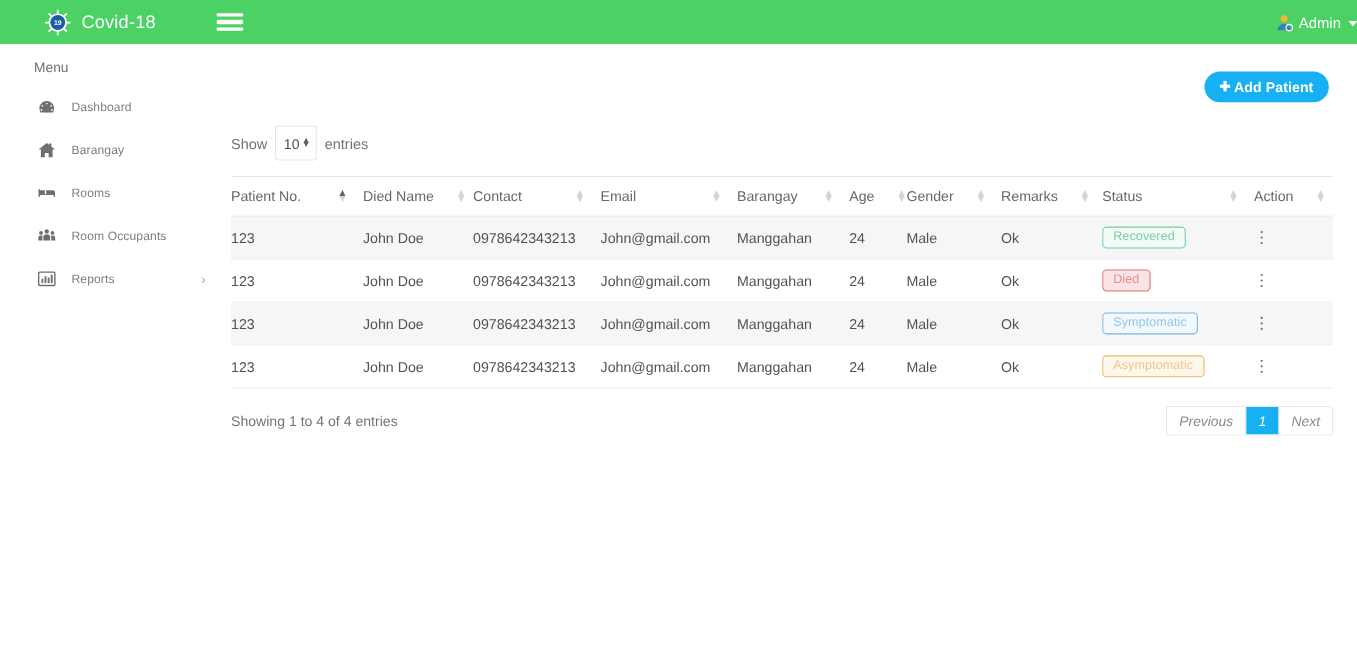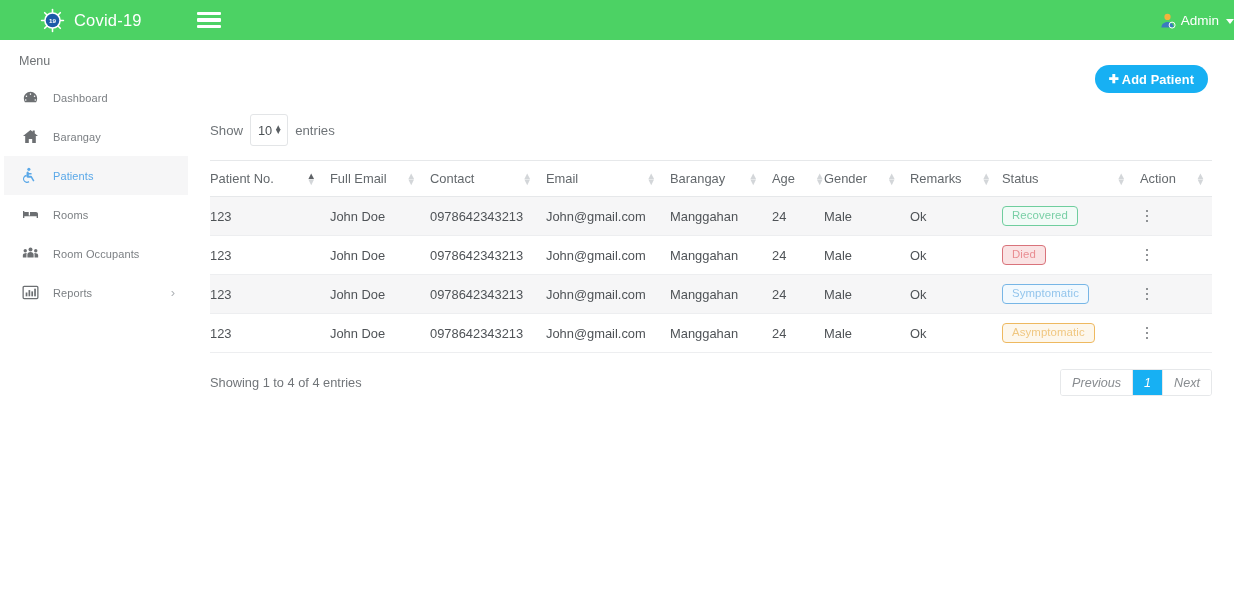--- a/index.html
+++ b/index.html
@@ -70,21 +70,21 @@
     border-left: 4.5px solid transparent;
     border-right: 4.5px solid transparent;
     border-top: 5px solid #ffffff;
     margin-left: 2px;
     margin-top: 2px;
   }
 
   
   .sidebar {
     position: absolute;
-    top: 40px; left: 4px;
+    top: 40px; left: 16px;
     width: 188px;
     height: 553px;
     background: #ffffff;
     border-right: 1px solid #e9ecef;
   }
   .menu-label {
     color: #6e7275;
     font-size: 12.5px;
     padding: 14px 0 10px 15px;
   }
@@ -320,21 +320,21 @@
           <line x1="9" y1="9" x2="14" y2="14"></line>
           <line x1="34" y1="34" x2="39" y2="39"></line>
           <line x1="39" y1="9" x2="34" y2="14"></line>
           <line x1="14" y1="34" x2="9" y2="39"></line>
         </g>
         <circle cx="24" cy="24" r="16" fill="#ffffff"></circle>
         <circle cx="24" cy="24" r="13" fill="#1c5ba8"></circle>
         <text x="24" y="29" font-size="12" fill="#ffffff" text-anchor="middle" font-family="Liberation Sans, sans-serif" font-weight="bold">19</text>
       </svg>
     </span>
-    <span class="brand-text">Covid-19</span>
+    <span class="brand-text">Covid-18</span>
   </div>
 
   <div class="hamburger">
     <i></i>
     <i></i>
     <i></i>
   </div>
 
   <div class="navbar-spacer"></div>
 
@@ -364,30 +364,20 @@
 
   <div class="nav-item">
     <span class="nav-ico">
       <svg width="17" height="17" viewBox="0 0 24 24" fill="currentColor">
         <path d="M12 2.8L1.4 11.3h3.1v9.9h5.1v-5.6h4.8v5.6h5.1v-9.9h3.1zM18 3.4h-2.9v2.1L18 7.9z"></path>
       </svg>
     </span>
     <span class="nav-text">Barangay</span>
   </div>
 
-  <div class="nav-item active">
-    <span class="nav-ico">
-      <svg width="17" height="17" viewBox="0 0 24 24" fill="currentColor">
-        <circle cx="9.7" cy="3.3" r="2.2"></circle>
-        <path d="M8 6.2c-1 .2-1.6 1-1.6 2v5.3c0 .9.7 1.6 1.6 1.6h4.6l3.1 5.3 1.9-1.1-3.5-6a1.6 1.6 0 00-1.4-.8H9.6v-1.9h3.9V8.5H9.6V8c0-1-.7-1.9-1.6-1.8z"></path>
-        <path d="M6.5 10.9a5.8 5.8 0 103.9 10.6l-1.1-1.7a3.9 3.9 0 11-2.8-6.9z"></path>
-      </svg>
-    </span>
-    <span class="nav-text">Patients</span>
-  </div>
 
   <div class="nav-item">
     <span class="nav-ico">
       <svg width="18" height="17" viewBox="0 0 24 24" fill="currentColor">
         <path d="M1.4 7.2v9.6h1.9v-2.2h17.4v2.2h1.9v-5.5c0-1.6-1.3-2.8-2.8-2.8h-8.5v5H9.5V8.5H4.6c-.5 0-1 .1-1.3.3V7.2z"></path>
         <circle cx="6.2" cy="11.3" r="1.9"></circle>
       </svg>
     </span>
     <span class="nav-text">Rooms</span>
   </div>
@@ -464,21 +454,21 @@
               <span class="th-inner">
             <span>Patient No.</span>
             <span class="sort-ico asc">
                   <span class="up">▲</span>
                   <span class="dn">▼</span>
                 </span>
               </span>
             </th>
           <th>
               <span class="th-inner">
-            <span>Full Email</span>
+            <span>Died Name</span>
             <span class="sort-ico">
                   <span class="up">▲</span>
                   <span class="dn">▼</span>
                 </span>
               </span>
             </th>
           <th>
               <span class="th-inner">
             <span>Contact</span>
             <span class="sort-ico">

